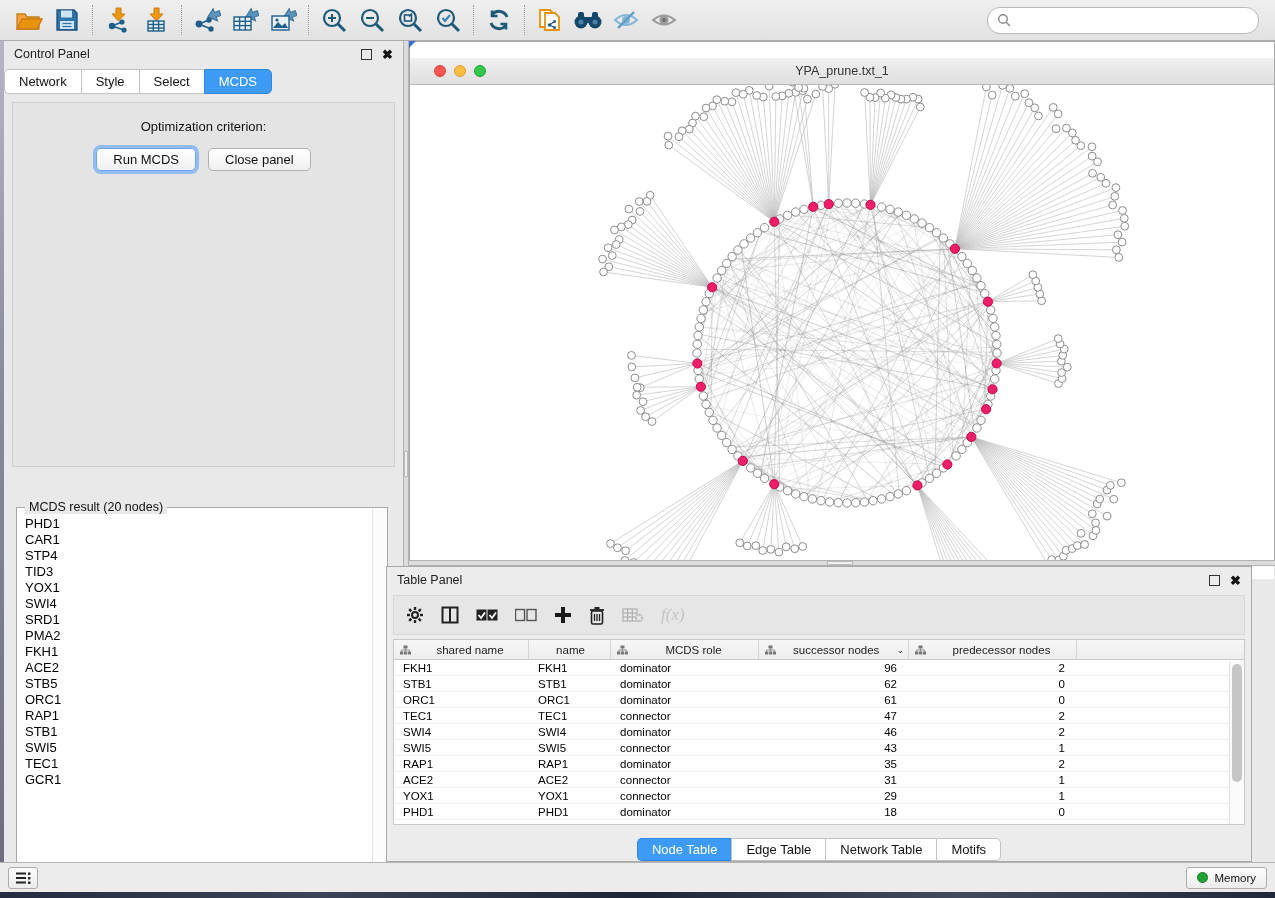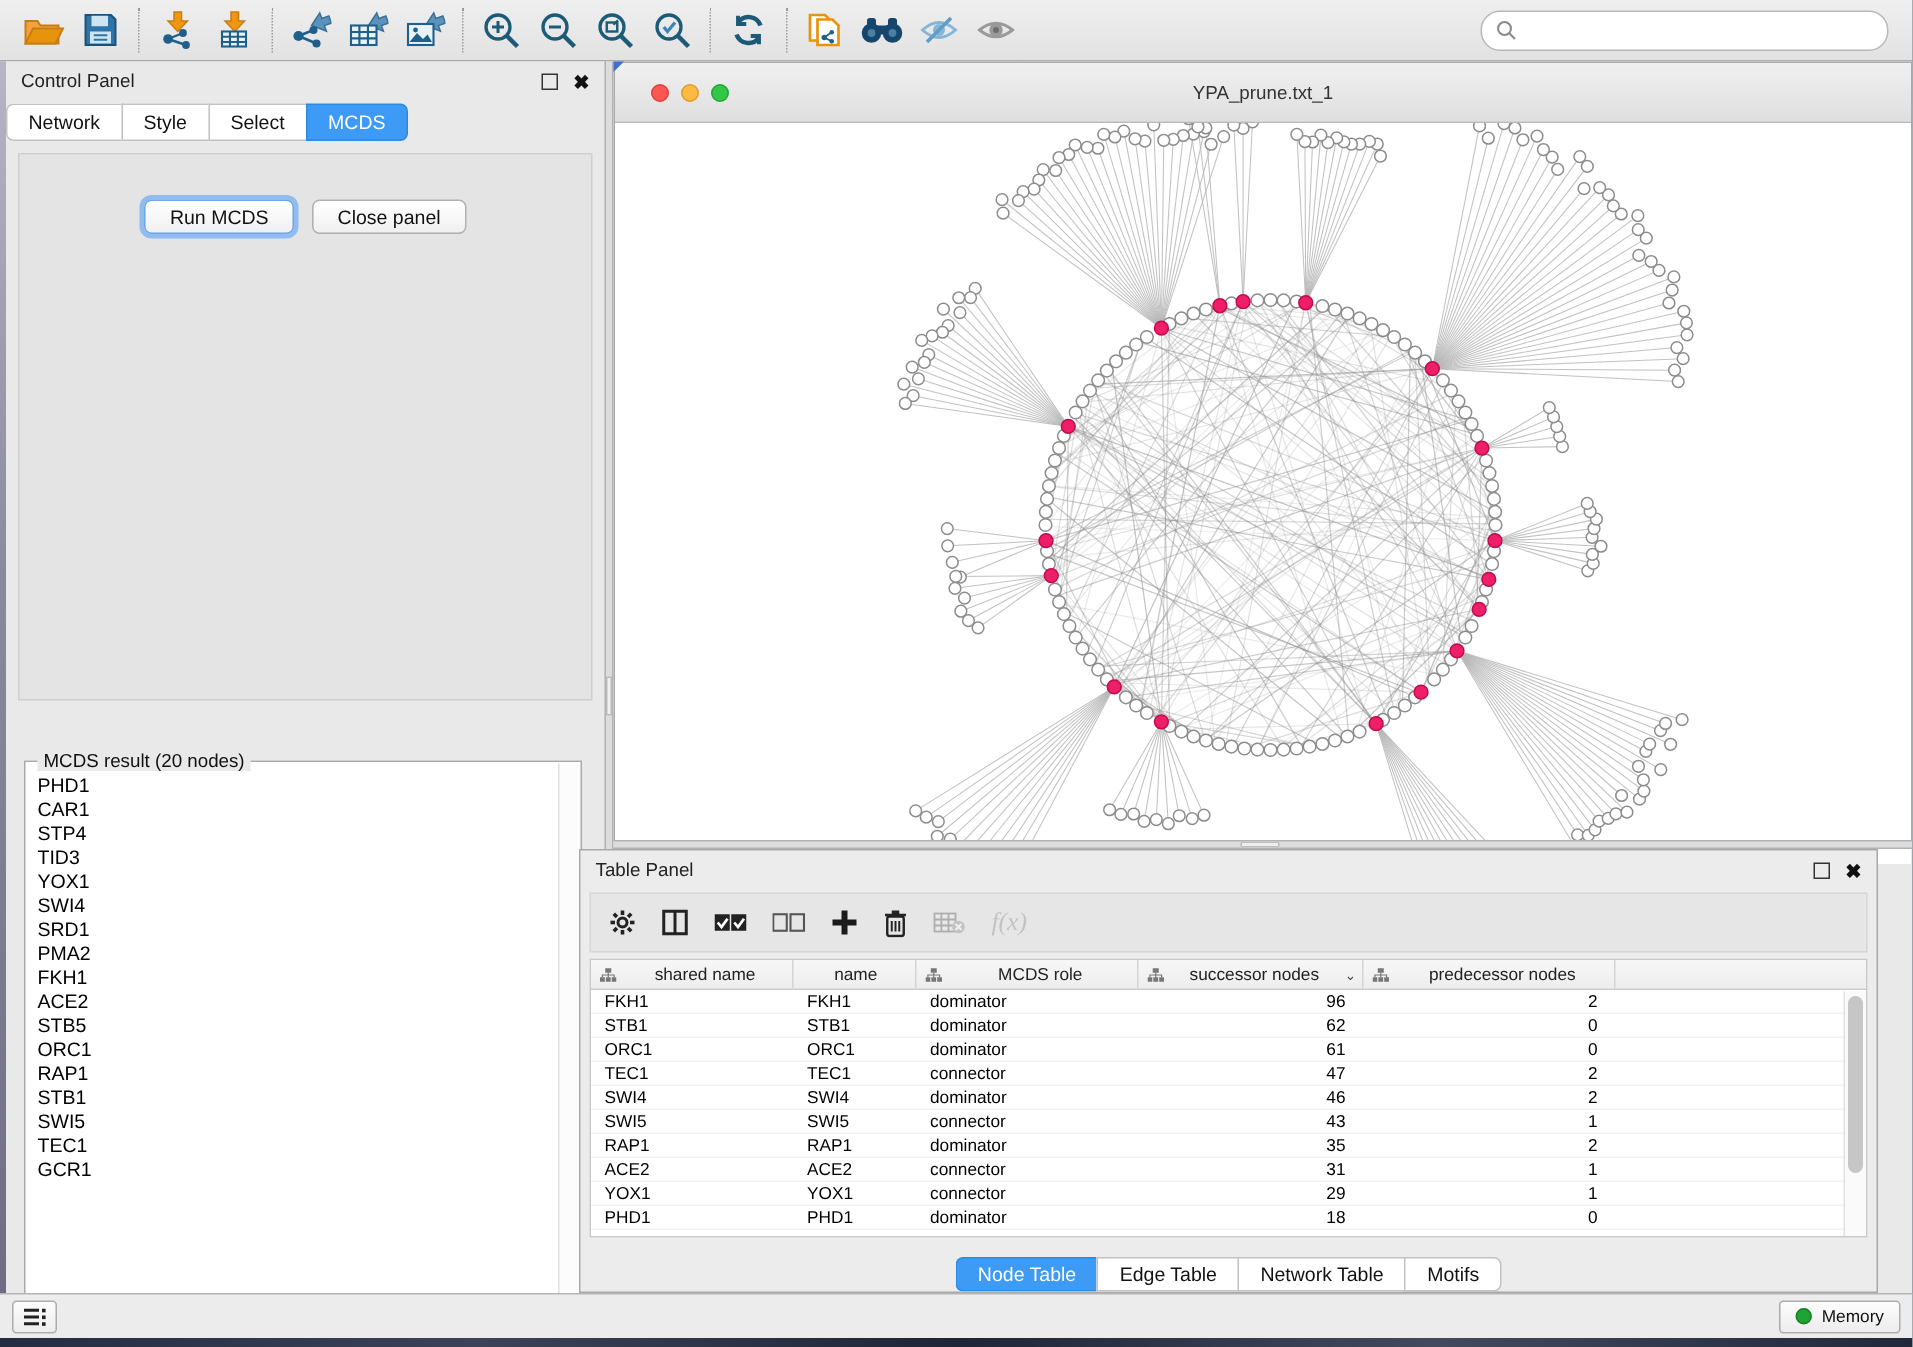--- a/index.html
+++ b/index.html
@@ -65,22 +65,22 @@
   .vsplit { position:absolute; left:403px; top:41px; width:6px; height:821px; background:#dcdcdc;
     border-left:1px solid #b2b2b2; border-right:1px solid #b2b2b2; cursor:col-resize; }
   .vsplit .grip { position:absolute; top:410px; left:0px; width:4px; height:26px; background:#efefef; border:1px solid #bbb; }
   .hsplit { position:absolute; left:409px; top:560px; width:866px; height:6px; background:#dcdcdc; border-top:1px solid #b2b2b2;
     border-bottom:1px solid #b2b2b2; cursor:row-resize; }
   .hsplit .grip { position:absolute; left:418px; top:0px; width:26px; height:4px; background:#efefef; border:1px solid #bbb; }
 
   
   .network-panel { position:absolute; left:409px; top:41px; width:866px; height:519px; background:#fff;
     border:1px solid #a9a9a9; }
-  .net-titlebar { height:40px; background:linear-gradient(#f0f0f0,#dfdfdf); border-bottom:1px solid #b8b8b8;
-    display:flex; align-items:center; padding:0 24px; position:relative; }
+  .net-titlebar { height:27px; background:linear-gradient(#f0f0f0,#dfdfdf); border-bottom:1px solid #b8b8b8;
+    display:flex; align-items:center; padding:0 24px; position:relative;margin-top:16px; }
   .traffic { display:flex; gap:8px; }
   .light { width:12px; height:12px; border-radius:50%; cursor:pointer; }
   .light.red { background:#fc5753; border:1px solid #df3e3a; }
   .light.yellow { background:#fdbc40; border:1px solid #de9b2d; }
   .light.green { background:#33c748; border:1px solid #1ea632; }
   .net-title { position:absolute; left:0; right:0; text-align:center; font-size:12.5px; color:#333; }
   .net-canvas { position:relative; width:864px; height:494px; background:#fff; overflow:hidden; }
   .corner-tri { position:absolute; left:-1px; top:-1px; width:0; height:0;
     border-top:7px solid #3d6fd0; border-right:7px solid transparent; z-index:3; }
 
@@ -293,20 +293,21 @@
     </div>
 
     <div class="seg-tabs" id="cp-tabs">
       <span class="seg">Network</span>
       <span class="seg">Style</span>
       <span class="seg">Select</span>
       <span class="seg selected">MCDS</span>
     </div>
 
     <div class="cp-body">
+      <div class="opt-label">Optimization criterion:</div>
       <div class="btn-row">
         <button class="mac-btn focused">Run MCDS</button>
         <button class="mac-btn">Close panel</button>
       </div>
     </div>
 
     <div class="result-box">
       <span class="result-legend">MCDS result (20 nodes)</span>
       <div class="result-list" id="result-list">
           <div>PHD1</div>

